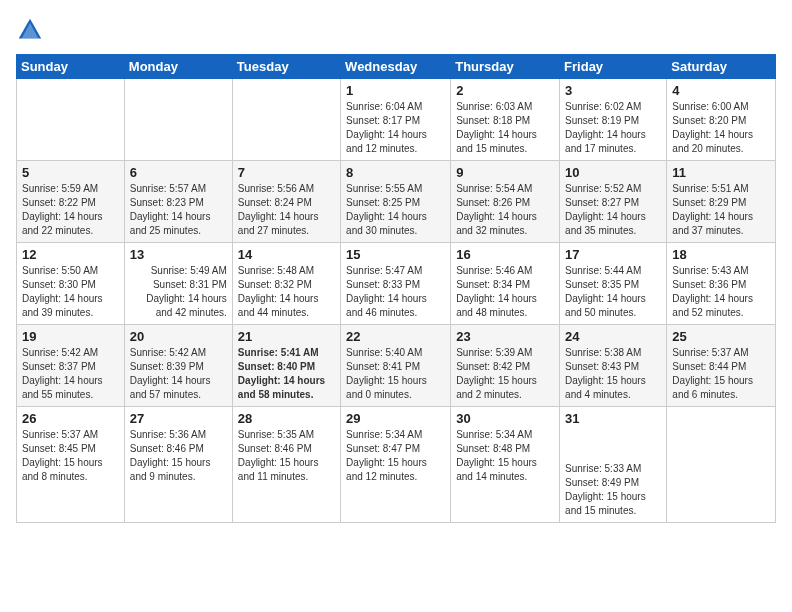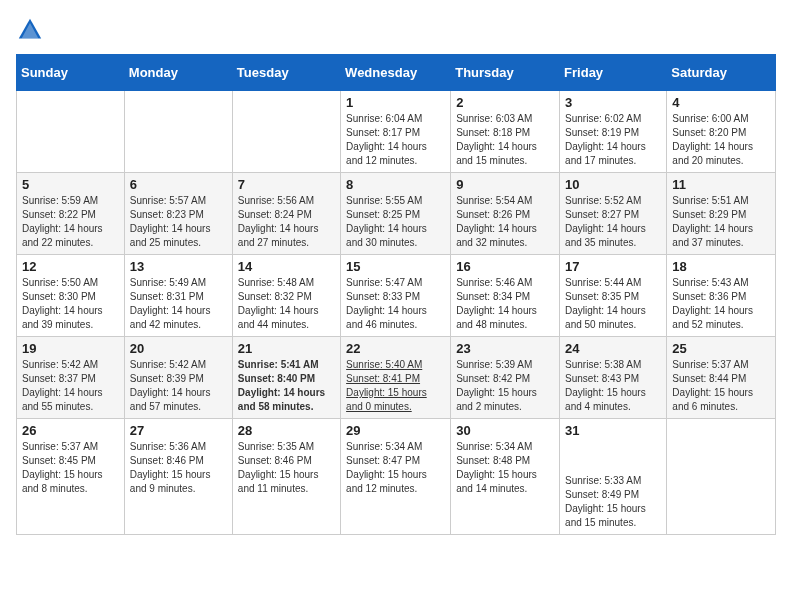--- a/index.html
+++ b/index.html
@@ -56,21 +56,21 @@
     }
     table {
       width: 100%;
       border-collapse: collapse;
     }
     thead tr th {
       background: #1565c0;
       color: #fff;
       font-size: 13px;
       font-weight: bold;
-      padding: 10px 4px;
+      padding: 4px 4px;
       text-align: left;
       border: 1px solid #1565c0;
     }
     tbody tr td {
       vertical-align: top;
       border: 1px solid #ccc;
       padding: 4px 5px;
       width: 113px;
       min-height: 80px;
     }
@@ -216,21 +216,21 @@
       <tr>
         <td>
           <span class="day-num">12</span>
           <div class="day-info" style="white-space: pre-line;">Sunrise: 5:50 AM
 Sunset: 8:30 PM
 Daylight: 14 hours
 and 39 minutes.</div>
         </td>
         <td>
           <span class="day-num">13</span>
-          <div class="day-info" style="white-space: pre-line;">Sunrise: 5:49 AM
+          <div class="day-info" style="white-space: pre-line; text-align: right;">Sunrise: 5:49 AM
 Sunset: 8:31 PM
 Daylight: 14 hours
 and 42 minutes.</div>
         </td>
         <td>
           <span class="day-num">14</span>
           <div class="day-info" style="white-space: pre-line;">Sunrise: 5:48 AM
 Sunset: 8:32 PM
 Daylight: 14 hours
 and 44 minutes.</div>
@@ -281,21 +281,21 @@
         </td>
         <td>
           <span class="day-num">21</span>
           <div class="day-info" style="white-space: pre-line; font-weight: bold;">Sunrise: 5:41 AM
 Sunset: 8:40 PM
 Daylight: 14 hours
 and 58 minutes.</div>
         </td>
         <td>
           <span class="day-num">22</span>
-          <div class="day-info" style="white-space: pre-line; text-decoration: underline;">Sunrise: 5:40 AM
+          <div class="day-info" style="white-space: pre-line;">Sunrise: 5:40 AM
 Sunset: 8:41 PM
 Daylight: 15 hours
 and 0 minutes.</div>
         </td>
         <td>
           <span class="day-num">23</span>
           <div class="day-info" style="white-space: pre-line;">Sunrise: 5:39 AM
 Sunset: 8:42 PM
 Daylight: 15 hours
 and 2 minutes.</div>

